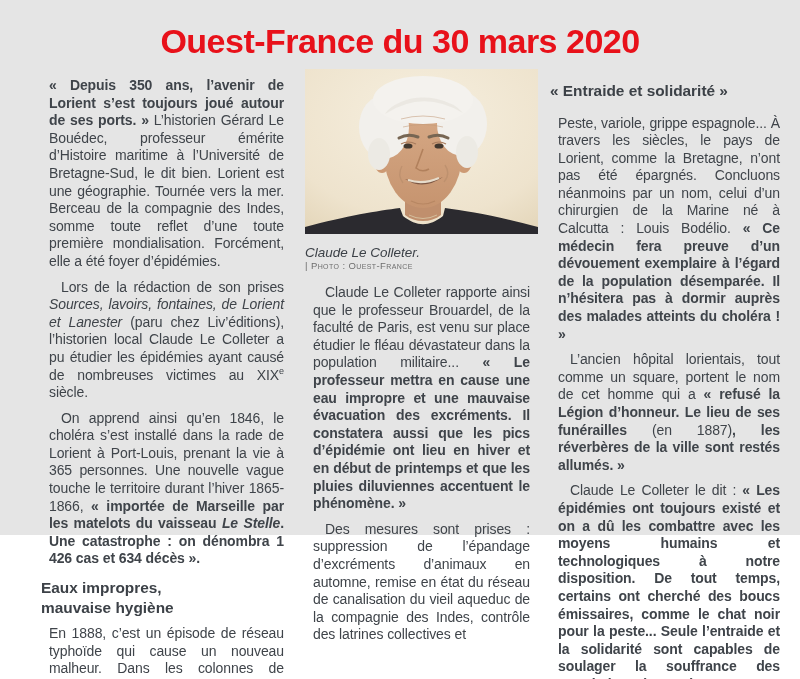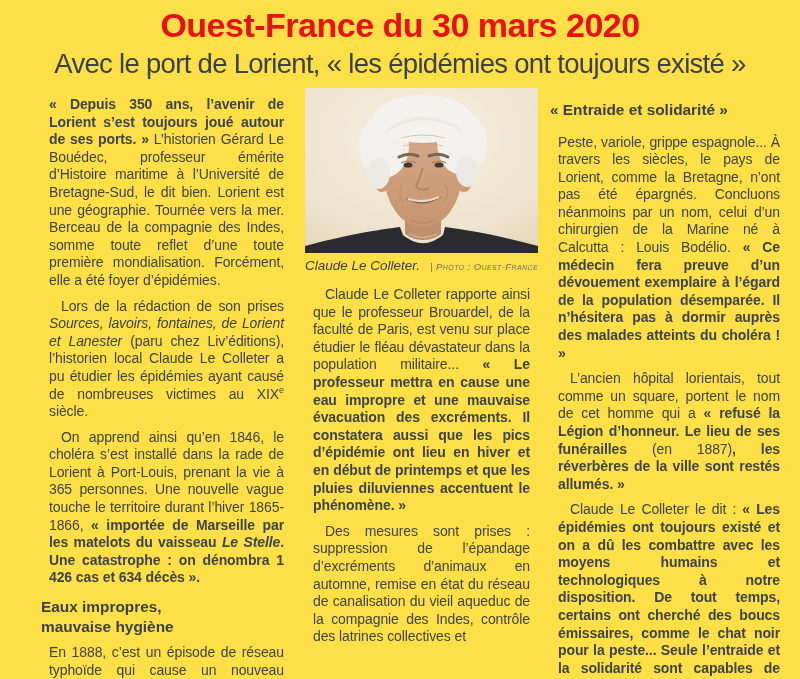--- a/index.html
+++ b/index.html
@@ -1,21 +1,21 @@
 <!DOCTYPE html>
 <html><head>
 <meta charset="utf-8">
 <style>
   html,body { margin:0; padding:0; background:#ffffff; }
   body {
     width:800px; height:679px; overflow:hidden;
     font-family:"Liberation Sans", sans-serif;
     -webkit-font-smoothing:antialiased;
   }
-  .page { width:800px; height:679px; box-sizing:border-box; padding-top:4px; background:#fde047; }
+  .page { width:800px; height:535px; box-sizing:border-box; padding-top:20px; background:#e5e5e5; }
 
   .masthead {
     margin:2px 0 0; text-align:center;
     font-size:34px; font-weight:700; letter-spacing:-0.5px;
     color:#e8111a; white-space:nowrap;
   }
   .headline {
     margin:3px 0 0; text-align:center;
     font-size:27.5px; font-weight:400; letter-spacing:-0.7px;
     color:#3c4147; white-space:nowrap;
@@ -42,32 +42,32 @@
     line-height:19.5px; margin:10px 0 8px;
   }
   .subhead-left   { text-align:left; }
   .subhead-center { text-align:left; margin-top:12px; margin-bottom:14px; }
 
   figure { margin:0; }
   .photo { width:233px; height:165px; display:block; }
   .photo svg { display:block; }
   .caption-row {
     display:flex; justify-content:space-between; align-items:baseline;
-    margin:5px 0 13px;
+    margin:11px 0 13px;
+    flex-direction:column;
   }
   .caption-name  { font-style:italic; font-size:13.5px; color:#3c4147; }
-  .caption-credit{ font-size:9.5px; color:#6e6e6e; font-variant:small-caps; letter-spacing:0.4px; white-space:nowrap;font-style:italic; }
+  .caption-credit{ font-size:9.5px; color:#6e6e6e; font-variant:small-caps; letter-spacing:0.4px; white-space:nowrap; }
 </style>
 </head>
 <body>
 
 <div class="page">
 
   <h1 class="masthead">Ouest-France du 30 mars 2020</h1>
-  <h2 class="headline">Avec le port de Lorient, « les épidémies ont toujours existé »</h2>
 
   <div class="columns">
 
     <div class="col col-left">
         <p class="para"><span class="b">« Depuis 350 ans, l’avenir de Lorient s’est toujours joué autour de ses ports. » </span><span>L’historien Gérard Le Bouédec, professeur émérite d’Histoire maritime à l’Université de Bretagne-Sud, le dit bien. Lorient est une géographie. Tournée vers la mer. Berceau de la compagnie des Indes, somme toute reflet d’une toute première mondialisation. Forcément, elle a été foyer d’épidémies.</span></p>
         <p class="para indent"><span>Lors de la rédaction de son prises </span><span class="i">Sources, lavoirs, fontaines, de Lorient et Lanester</span><span> (paru chez Liv’éditions), l’historien local Claude Le Colleter a pu étudier les épidémies ayant causé de nombreuses victimes au XIX</span><sup>e</sup><span> siècle.</span></p>
         <p class="para indent"><span>On apprend ainsi qu’en 1846, le choléra s’est installé dans la rade de Lorient à Port-Louis, prenant la vie à 365 personnes. Une nouvelle vague touche le territoire durant l’hiver 1865-1866, </span><span class="b">« importée de Marseille par les matelots du vaisseau </span><span class="b i">Le Stelle</span><span class="b">. Une catastrophe : on dénombra 1 426 cas et 634 décès ».</span></p>
         <h3 class="subhead subhead-left">Eaux impropres,<br>mauvaise hygiène</h3>
         <p class="para"><span>En 1888, c’est un épisode de réseau typhoïde qui cause un nouveau malheur. Dans les colonnes de </span><span class="i">L’avenir de la Bretagne</span><span>, on peut ainsi lire : </span><span class="b">« Une épidémie de fièvre typhoïde</span></p>
       </div>

